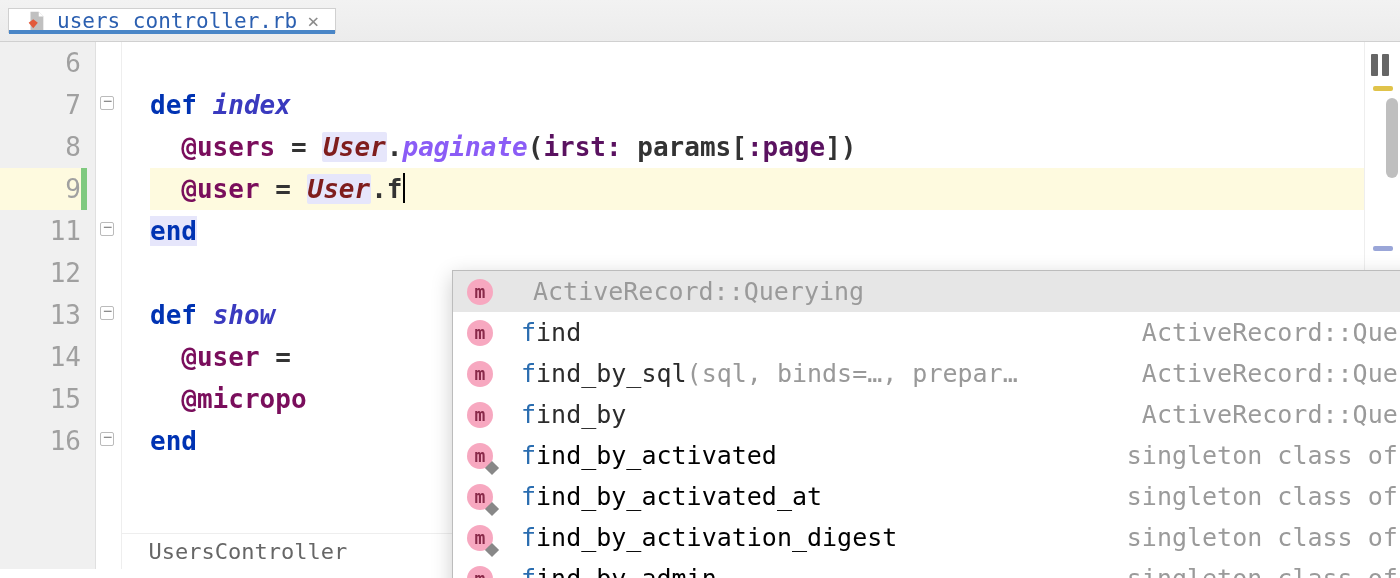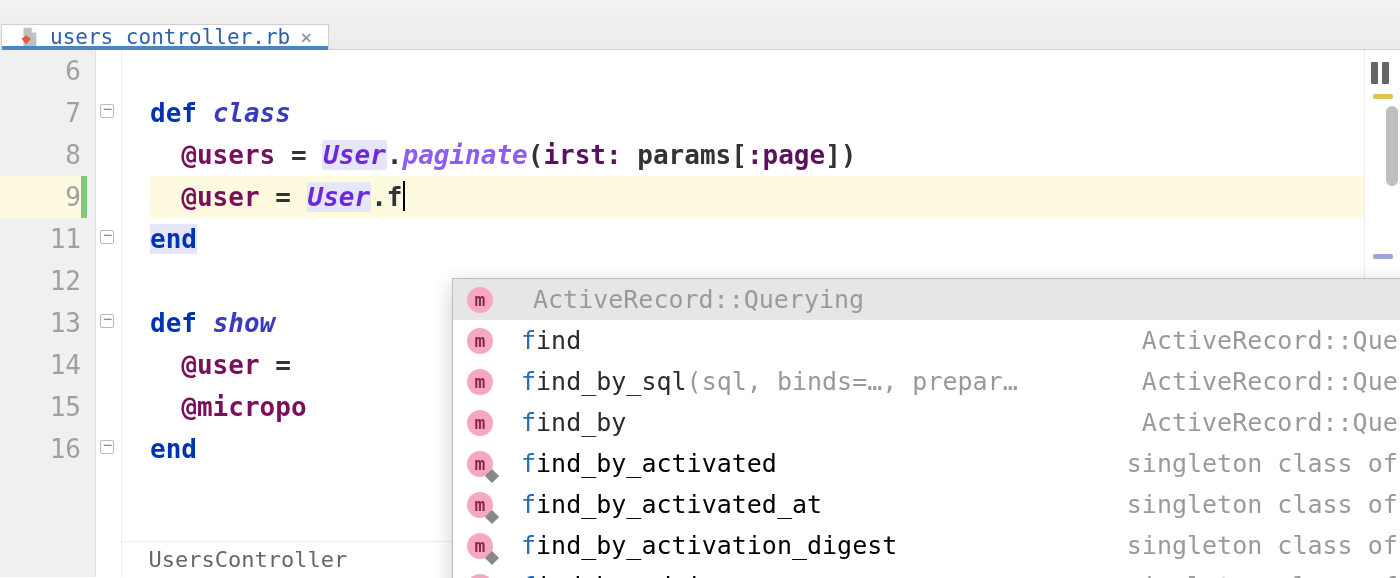--- a/index.html
+++ b/index.html
@@ -1,24 +1,24 @@
 <!DOCTYPE html>
 <html><head>
 <meta charset="utf-8">
 <style>
   * { box-sizing: border-box; margin: 0; padding: 0; }
   html, body { width: 1400px; height: 578px; overflow: hidden; background: #fff; font-family: "Menlo", "Consolas", "DejaVu Sans Mono", monospace; }
   
   .tab-bar {
-    height: 50px;
+    height: 42px;
     background: linear-gradient(#f2f2f2, #ececec);
     border-bottom: 1px solid #d0d0d0;
     display: flex;
-    align-items: flex-end;
-    padding-left: 1px;
+    align-items: center;
+    padding-left: 8px;
   }
   .tab {
     display: flex;
     align-items: center;
     gap: 10px;
     padding: 0 16px;
     background: #fff;
     border: 1px solid #d0d0d0;
     border-bottom: none;
     color: #2b5fb0;
@@ -76,21 +76,21 @@
     position: relative;
     line-height: 42px;
     padding-left: 28px;
     background:#fff;
   }
   .code .cl { height:42px; white-space: pre; font-family: "Menlo","Consolas",monospace; font-weight:600; color:#333; }
   .code .cl.active { background: #fefadf; }
   .kw { color:#0033b3; font-weight:700; }
   .fn { color:#3a3abf; font-style:italic; font-weight:600; }
   .at { color:#7a0e5c; font-weight:700;}
-  .cls{ color:#6d28d9; font-style:italic; font-weight:700; background:#e6e6fb; border-radius:2px; padding:0 1px;}
+  .cls{ color:#7f1d1d; font-style:italic; font-weight:700; background:#e6e6fb; border-radius:2px; padding:0 1px;}
   .meth{ color:#8b5cf6; font-style:italic; font-weight:600;}
   .sym{ color:#5a1260; font-weight:700;}
   .pln{ color:#333; }
   .paren{ color:#333; font-weight:600;}
   .scope-hl { background:#e6e6fb; }
   .caret {
     display:inline-block; width:2px; height:30px; background:#000; vertical-align:-5px;
   }
 
   .right-margin {
@@ -188,21 +188,21 @@
 
   <div class="fold-col">
     <div class="fold-mark" style="top:54px"></div>
     <div class="fold-mark" style="top:180px"></div>
     <div class="fold-mark" style="top:264px"></div>
     <div class="fold-mark" style="top:390px"></div>
   </div>
 
   <div class="code">
     <div class="cl"></div>
-    <div class="cl"><span class="kw">def</span> <span class="fn">class</span></div>
+    <div class="cl"><span class="kw">def</span> <span class="fn">index</span></div>
     <div class="cl">  <span class="at">@users</span><span class="pln"> = </span><span class="cls">User</span><span class="pln">.</span><span class="meth">paginate</span><span class="paren">(</span><span class="sym">irst:</span><span class="pln"> params[</span><span class="sym">:page</span><span class="paren">])</span></div>
     <div class="cl active">  <span class="at">@user</span><span class="pln"> = </span><span class="cls">User</span><span class="pln">.</span><span class="pln">f</span><span class="caret"></span></div>
     <div class="cl"><span class="kw scope-hl">end</span></div>
     <div class="cl"></div>
     <div class="cl"><span class="kw">def</span> <span class="fn">show</span></div>
     <div class="cl">  <span class="at">@user</span><span class="pln"> = </span></div>
     <div class="cl">  <span class="at">@micropo</span></div>
     <div class="cl"><span class="kw">end</span></div>
     <div class="cl"></div>
 

